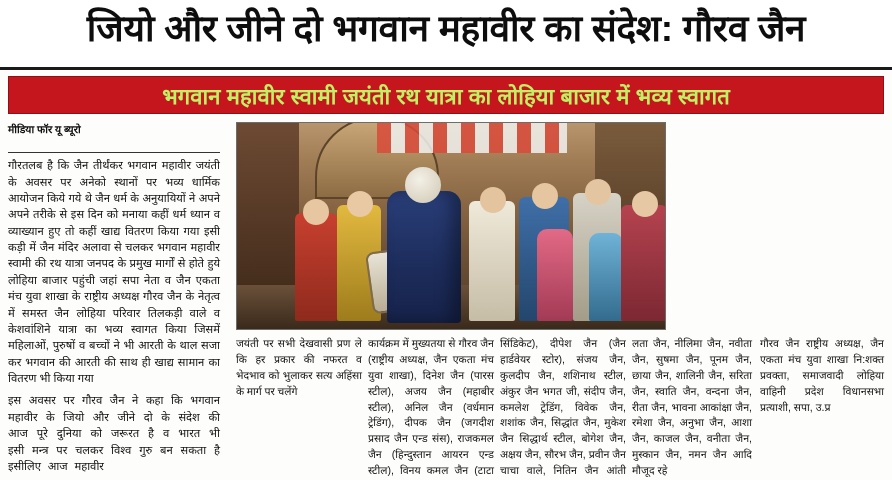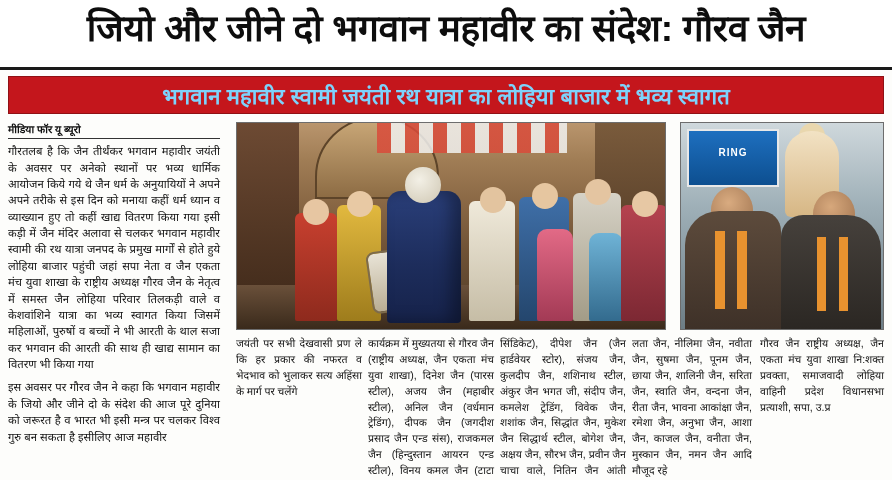--- a/index.html
+++ b/index.html
@@ -55,21 +55,21 @@
     width: 876px;
     height: 38px;
     background: #c4161c;
     border: 1px solid #8f1014;
     box-sizing: border-box;
     display: flex;
     align-items: center;
     justify-content: center;
   }
   .subbanner-text {
-    color: #7dd3fc;
+    color: #bef264;
     font-size: 22px;
     font-weight: bold;
     white-space: nowrap;
     letter-spacing: 0.1px;
   }
 
   
   .content {
     position: absolute;
     left: 8px;
@@ -86,34 +86,35 @@
     width: 212px;
     height: 350px;
   }
   .byline {
     font-size: 10.5px;
     font-weight: bold;
     color: #111;
     line-height: 1.35;
     margin: 0 0 2px 0;
     border-bottom: 1px solid #333;
-    padding-bottom: 2px;
+    padding-bottom: 16px;
   }
   .byline .place {
     display: block;
   }
   .body-text {
     font-size: 11.3px;
     line-height: 1.45;
     color: #141414;
     text-align: justify;
     margin: 4px 0 0 0;
   }
   .body-text + .body-text {
     margin-top: 7px;
+    font-family: Liberation Mono, monospace;
   }
 
   
   .photo {
     position: absolute;
     border: 1px solid #6d6d6d;
     box-sizing: border-box;
     overflow: hidden;
   }
   .photo-main {
@@ -309,36 +310,20 @@
         <div class="head m-f5h"></div>
         <div class="figure m-sari1"></div>
         <div class="figure m-f6"></div>
         <div class="head m-f6h"></div>
         <div class="figure m-sari2"></div>
         <div class="figure m-f7"></div>
         <div class="head m-f7h"></div>
       </div>
     </div>
 
-    <div class="photo photo-side">
-      <div class="photo-inner">
-        <div class="s-bg"></div>
-        <div class="s-banner">
-          <div class="s-banner-text">RING</div>
-        </div>
-        <div class="s-idol-head"></div>
-        <div class="s-idol"></div>
-        <div class="s-man-l-head"></div>
-        <div class="s-man-l"></div>
-        <div class="s-scarf-l"></div>
-        <div class="s-man-r-head"></div>
-        <div class="s-man-r"></div>
-        <div class="s-scarf-r"></div>
-      </div>
-    </div>
 
     <div class="names names-a">जयंती पर सभी देखवासी प्रण ले कि हर प्रकार की नफरत व भेदभाव को भुलाकर सत्य अहिंसा के मार्ग पर चलेंगे</div>
     <div class="names names-b">कार्यक्रम में मुख्यतया से गौरव जैन (राष्ट्रीय अध्यक्ष, जैन एकता मंच युवा शाखा), दिनेश जैन (पारस स्टील), अजय जैन (महाबीर स्टील), अनिल जैन (वर्धमान ट्रेडिंग), दीपक जैन (जगदीश प्रसाद जैन एन्ड संस), राजकमल जैन (हिन्दुस्तान आयरन एन्ड स्टील), विनय कमल जैन (टाटा आयरन</div>
     <div class="names names-c">सिंडिकेट), दीपेश जैन (जैन हार्डवेयर स्टोर), संजय जैन, कुलदीप जैन, शशिनाथ स्टील, अंकुर जैन भगत जी, संदीप जैन, कमलेश ट्रेडिंग, विवेक जैन, शशांक जैन, सिद्धांत जैन, मुकेश जैन सिद्धार्थ स्टील, बोगेश जैन, अक्षय जैन, सौरभ जैन, प्रवीन जैन चाचा वाले, नितिन जैन आंती वाले, अभिषेक जैन, संजय जैन (राष्ट्रीय मंत्री, जैन एकता मंच युवा शाखा), देवकुए जैन, सुमित जैन, निमित जैन, शुभम जैन, चन्द्रेश जैन,</div>
     <div class="names names-e">गौरव जैन राष्ट्रीय अध्यक्ष, जैन एकता मंच युवा शाखा नि:शक्त प्रवक्ता, समाजवादी लोहिया वाहिनी प्रदेश विधानसभा प्रत्याशी, सपा, उ.प्र</div>
     <div class="names names-d">लता जैन, नीलिमा जैन, नवीता जैन, सुषमा जैन, पूनम जैन, छाया जैन, शालिनी जैन, सरिता जैन, स्वाति जैन, वन्दना जैन, रीता जैन, भावना आकांक्षा जैन, रमेशा जैन, अनुभा जैन, आशा जैन, काजल जैन, वनीता जैन, मुस्कान जैन, नमन जैन आदि मौजूद रहे</div>
 
   </div>
 </div>
 

